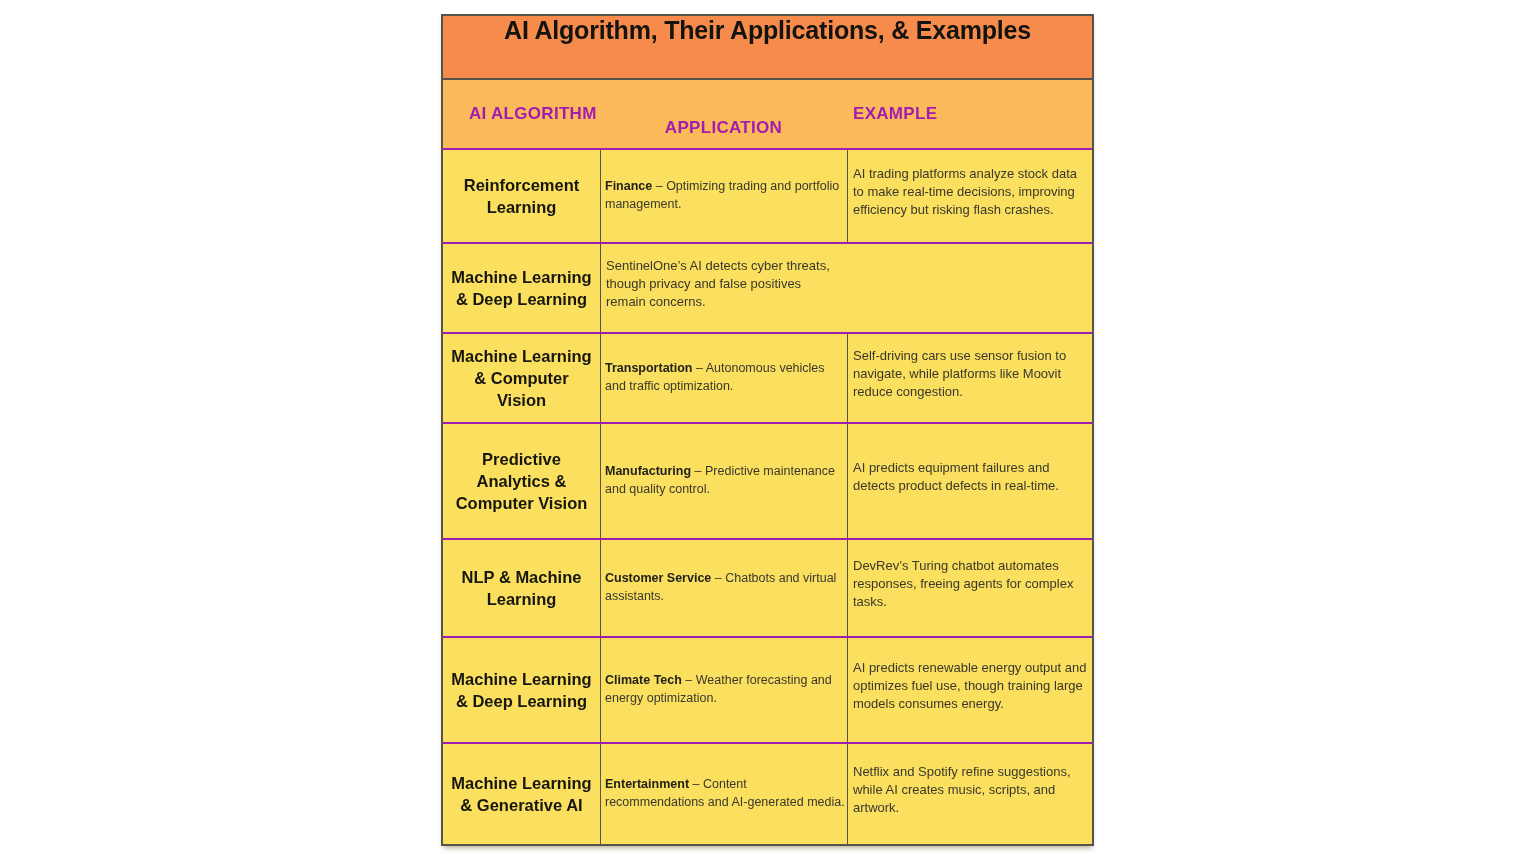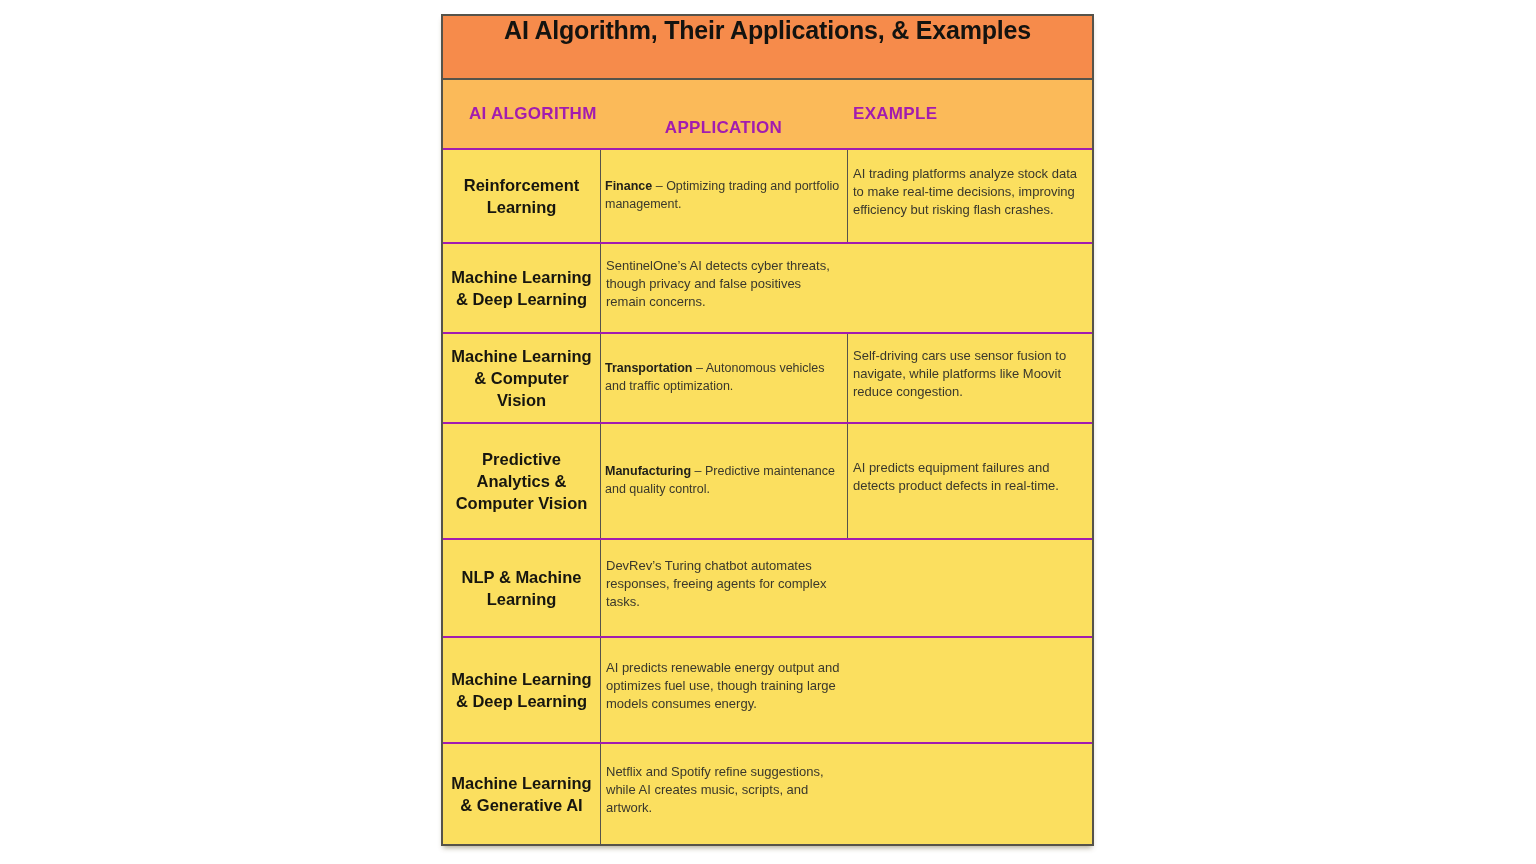--- a/index.html
+++ b/index.html
@@ -136,32 +136,41 @@
     <div class="cell app">
       <div class="app-text"><span class="term">Manufacturing</span><span> – Predictive maintenance and quality control.</span></div>
     </div>
     <div class="cell ex">
       <span>AI predicts equipment failures and detects product defects in real-time.</span>
     </div>
   </div>
 
   <div class="row r5">
     <div class="cell algo">NLP &amp; Machine Learning</div>
+    <div class="cell app">
+      <div class="app-text"><span class="term">Customer Service</span><span> – Chatbots and virtual assistants.</span></div>
+    </div>
     <div class="cell ex">
       <span>DevRev’s Turing chatbot automates responses, freeing agents for complex tasks.</span>
     </div>
   </div>
 
   <div class="row r6">
     <div class="cell algo">Machine Learning &amp; Deep Learning</div>
+    <div class="cell app">
+      <div class="app-text"><span class="term">Climate Tech</span><span> – Weather forecasting and energy optimization.</span></div>
+    </div>
     <div class="cell ex">
       <span>AI predicts renewable energy output and optimizes fuel use, though training large models consumes energy.</span>
     </div>
   </div>
 
   <div class="row r7">
     <div class="cell algo">Machine Learning &amp; Generative AI</div>
+    <div class="cell app">
+      <div class="app-text"><span class="term">Entertainment</span><span> – Content recommendations and AI-generated media.</span></div>
+    </div>
     <div class="cell ex">
       <span>Netflix and Spotify refine suggestions, while AI creates music, scripts, and artwork.</span>
     </div>
   </div>
 
 </div>
 
 </body></html>

